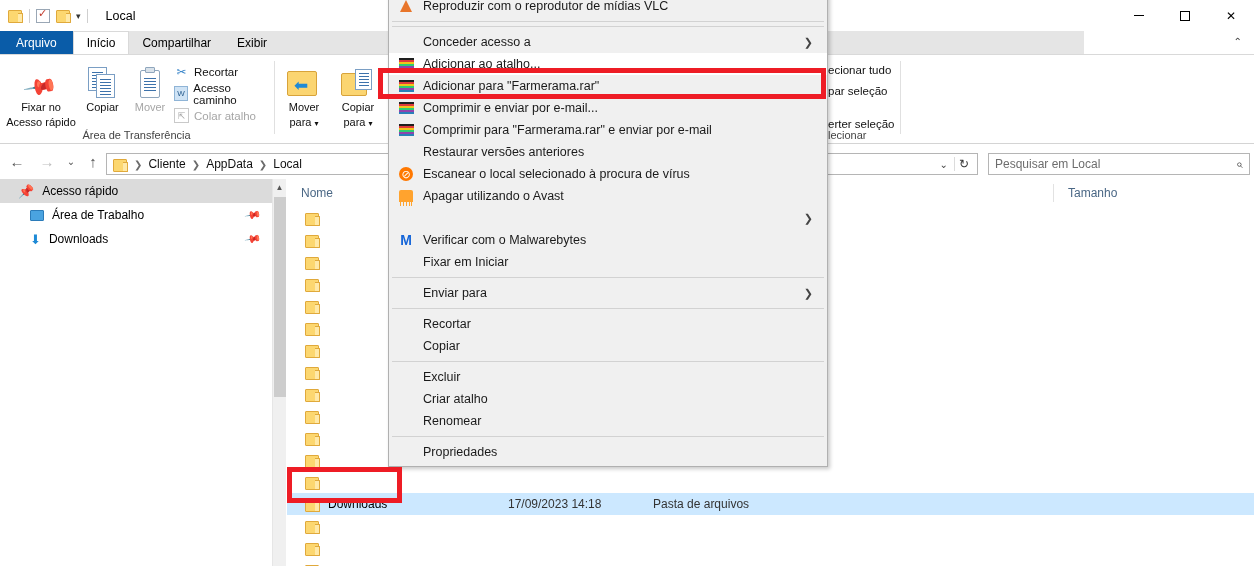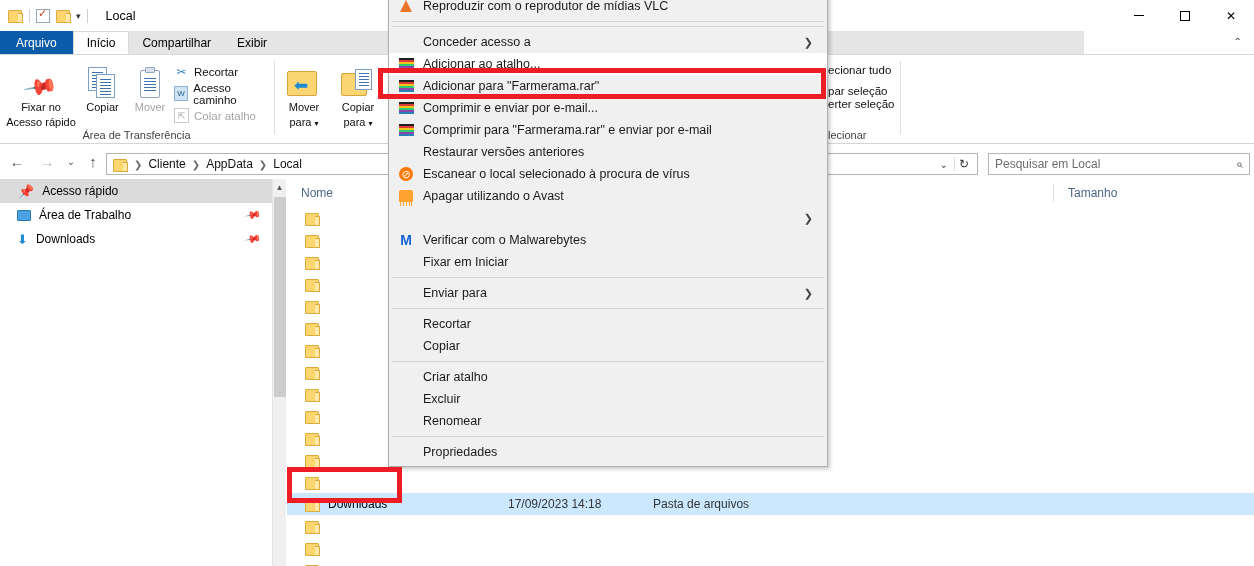--- a/index.html
+++ b/index.html
@@ -141,21 +141,21 @@
     position:absolute; left:988px; top:153px; width:262px; height:22px;
     border:1px solid #b5b5b5; background:#fff; display:flex; align-items:center;
     padding:0 6px; font-size:12px; color:#6d6d6d; justify-content:space-between;
   }
   .search-icon-glyph { font-size:12px; color:#333; transform:scaleX(-1); }
 
   
   .navpane { position:absolute; left:0; top:179px; width:272px; height:387px; background:#fff; }
   .nav-item { display:flex; align-items:center; height:24px; font-size:12px; padding-left:18px; gap:8px; }
   .nav-item.selected { background:#dbdbdb; }
-  .nav-item.child { padding-left:17px; }
+  .nav-item.child { padding-left:30px; }
   .nav-pinned { margin-left:auto; margin-right:12px; color:#6a6a6a; font-size:11px;
                 transform:rotate(35deg); }
   .star-ico { color:#2e9bd6; font-size:13px; }
   .desk-ico { width:14px; height:11px; background:#4aa3e0; border:1px solid #2b7bb9; border-radius:1px; }
   .dl-ico { color:#1e8ad6; font-size:13px; }
 
   
   .pane-scroll { position:absolute; left:272px; top:179px; width:14px; height:387px; background:#f0f0f0;
                  border-left:1px solid #e6e6e6;}
   .pane-scroll .up { height:17px; display:flex; align-items:center; justify-content:center;
@@ -326,21 +326,21 @@
       <div class="rgroup-label" style="left:0;width:150px;text-align:right;">Organi</div>
     </div>
 
     <div class="rgroup" style="left:828px; width:120px;">
       <div class="smallbtn" style="left:0; top:5px;">
         <span>ecionar tudo</span>
       </div>
       <div class="smallbtn" style="left:0; top:26px;">
         <span>par seleção</span>
       </div>
-      <div class="smallbtn" style="left:0; top:39px;">
+      <div class="smallbtn" style="left:0; top:59px;">
         <span>erter seleção</span>
       </div>
       <div class="rgroup-label" style="text-align:left;left:0;">lecionar</div>
     </div>
     <div class="rsep" style="left:900px;"></div>
   </div>
 
   <div class="addrbar">
     <div class="nav-btn" style="left:6px;">←</div>
     <div class="nav-btn dim" style="left:36px;">→</div>
@@ -577,25 +577,25 @@
         <span class="ci-ico"></span>
         <span class="ci-label">Recortar</span>
       </div>
       <div class="ci">
         <span class="ci-ico"></span>
         <span class="ci-label">Copiar</span>
       </div>
       <div class="ci-sep"></div>
       <div class="ci">
         <span class="ci-ico"></span>
+        <span class="ci-label">Excluir</span>
+      </div>
+      <div class="ci">
+        <span class="ci-ico"></span>
         <span class="ci-label">Criar atalho</span>
-      </div>
-      <div class="ci">
-        <span class="ci-ico"></span>
-        <span class="ci-label">Excluir</span>
       </div>
       <div class="ci">
         <span class="ci-ico"></span>
         <span class="ci-label">Renomear</span>
       </div>
       <div class="ci-sep"></div>
       <div class="ci">
         <span class="ci-ico"></span>
         <span class="ci-label">Propriedades</span>
       </div>

